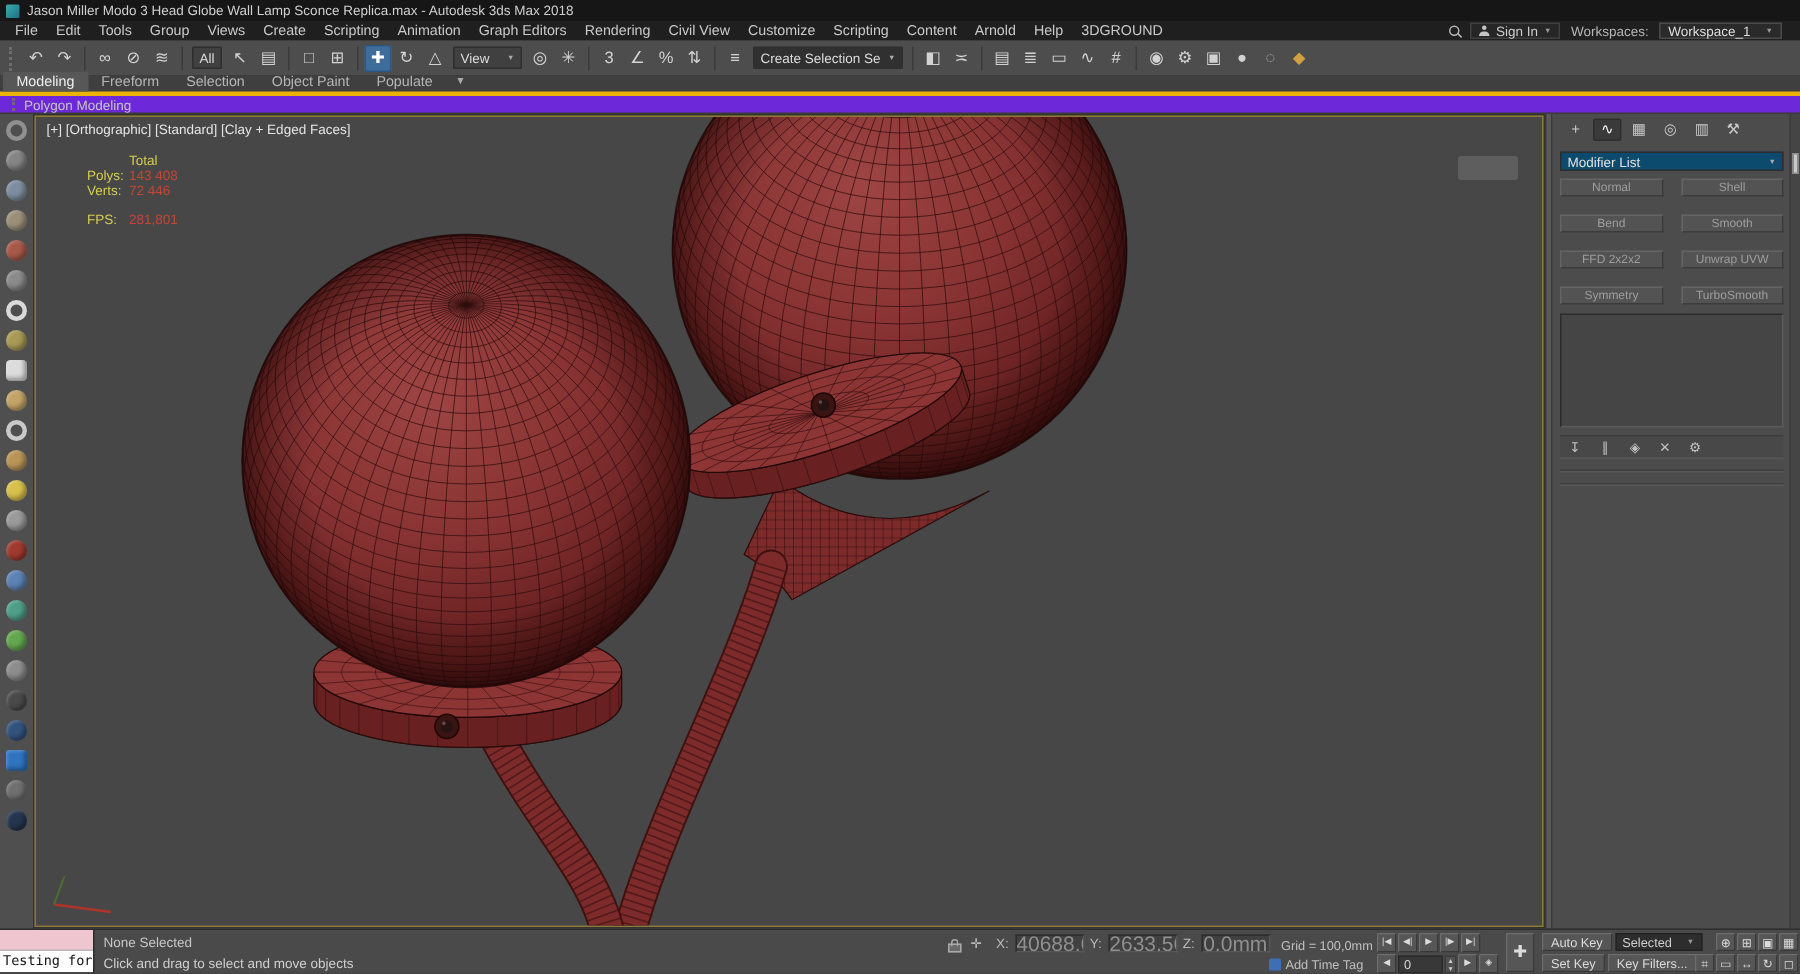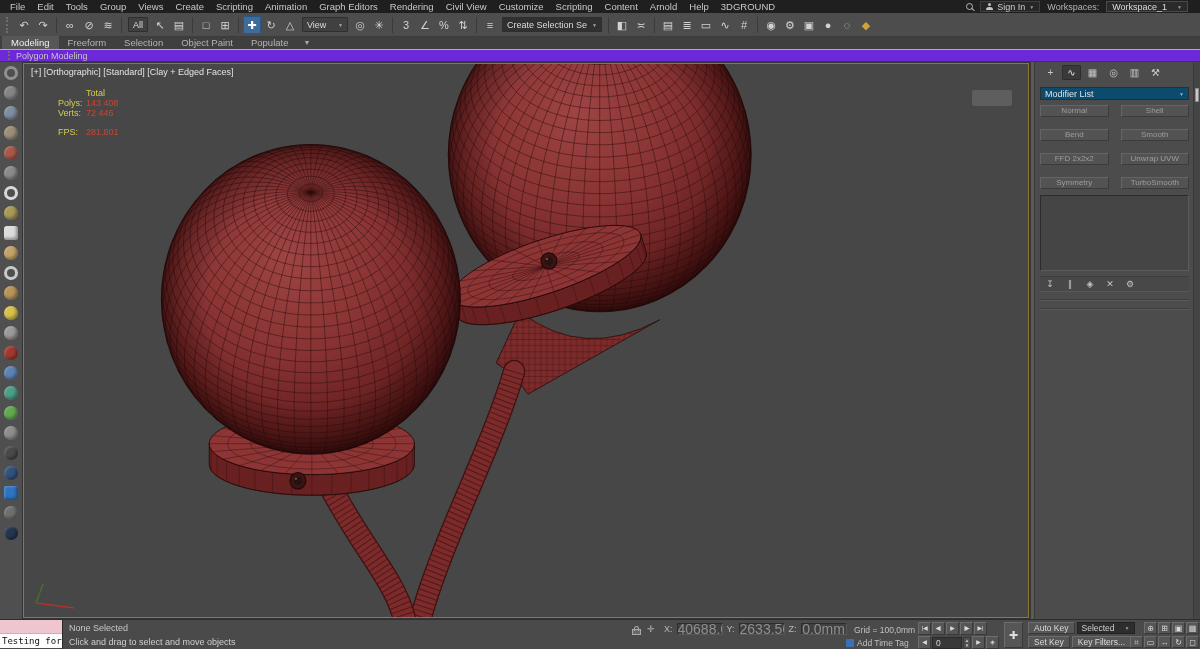--- a/index.html
+++ b/index.html
@@ -31,21 +31,21 @@
   .toolbar{height:24px;background:#4d4d4d;border-bottom:1px solid #3c3c3c;display:flex;align-items:center;padding:0 3px;gap:1px;flex:none;}
   .tb-grip{width:5px;height:16px;border-left:2px dotted #6d6d6d;margin:0 3px;}
   .tb-icon{width:18px;height:18px;line-height:18px;text-align:center;font-size:11px;color:#d2d2d2;border-radius:2px;flex:none;}
   .tb-icon.active{background:#3e6d9c;color:#ffffff;box-shadow:inset 0 0 0 1px #2c5683;}
   .tb-sep{width:1px;height:16px;background:#3a3a3a;margin:0 3px;flex:none;}
   .tb-dd{height:15px;background:#404040;border:1px solid #2e2e2e;color:#dcdcdc;font-size:9px;display:flex;align-items:center;justify-content:space-between;padding:0 4px;margin:0 2px;border-radius:1px;flex:none;white-space:nowrap;overflow:hidden;}
   .tb-dd.dark{background:#303030;}
   .tb-dd .arr{font-size:5px;color:#aaaaaa;margin-left:4px;}
 
   
-  .ribbon-tabs{height:13px;background:#3f3f3f;border-bottom:1px solid #eab308;display:flex;align-items:flex-end;padding:0 2px;flex:none;}
+  .ribbon-tabs{height:13px;background:#3f3f3f;border-bottom:3px solid #eab308;display:flex;align-items:flex-end;padding:0 2px;flex:none;}
   .rtab{color:#b5b5b5;font-size:9.5px;line-height:13px;padding:0 9px;white-space:nowrap;}
   .rtab.active{background:#575757;color:#efefef;}
   .ribbon-config{color:#aaaaaa;font-size:7px;line-height:13px;margin-left:6px;}
   .ribbon-sub{height:12px;background:#6d28d9;border-bottom:1px solid #3a3a3a;display:flex;align-items:center;gap:6px;color:#c6c6c6;font-size:9px;padding-left:8px;flex:none;}
   .sub-grip{border-left:2px dotted #6d6d6d;height:9px;}
 
   
   .main{flex:1;display:flex;min-height:0;background:#333333;justify-content:space-between;}
   .left-tools{width:22px;background:#4f4f4f;display:flex;flex-direction:column;align-items:center;padding-top:4px;gap:6px;overflow:hidden;flex:none;}
   .ltool{width:14px;height:14px;border-radius:50%;flex:none;background:var(--c,#888);box-shadow:inset -2px -2px 3px rgba(0,0,0,.35),inset 1px 1px 2px rgba(255,255,255,.22);}
@@ -112,20 +112,24 @@
   .sb-dd .arr{font-size:5px;color:#999999;}
   .kb-icon{position:absolute;left:1130px;top:16px;width:13px;height:12px;padding:0;text-align:center;font-size:8px;line-height:11px;}
   .navgrid{position:absolute;left:1144px;top:2px;display:grid;grid-template-columns:repeat(4,13px);grid-auto-rows:13px;gap:1px;}
   .nav{padding:0;font-size:8px;line-height:12px;text-align:center;}
 </style>
 </head>
 <body>
 
 <div id="app">
 
+  <div class="titlebar">
+    <span class="app-icon"></span>
+    <span class="title-text">Jason Miller Modo 3 Head Globe Wall Lamp Sconce Replica.max - Autodesk 3ds Max 2018</span>
+  </div>
 
   <div class="menubar">
     <div class="menus">
 
     <span class="menu-item">File</span>
         <span class="menu-item">Edit</span>
         <span class="menu-item">Tools</span>
         <span class="menu-item">Group</span>
         <span class="menu-item">Views</span>
         <span class="menu-item">Create</span>

